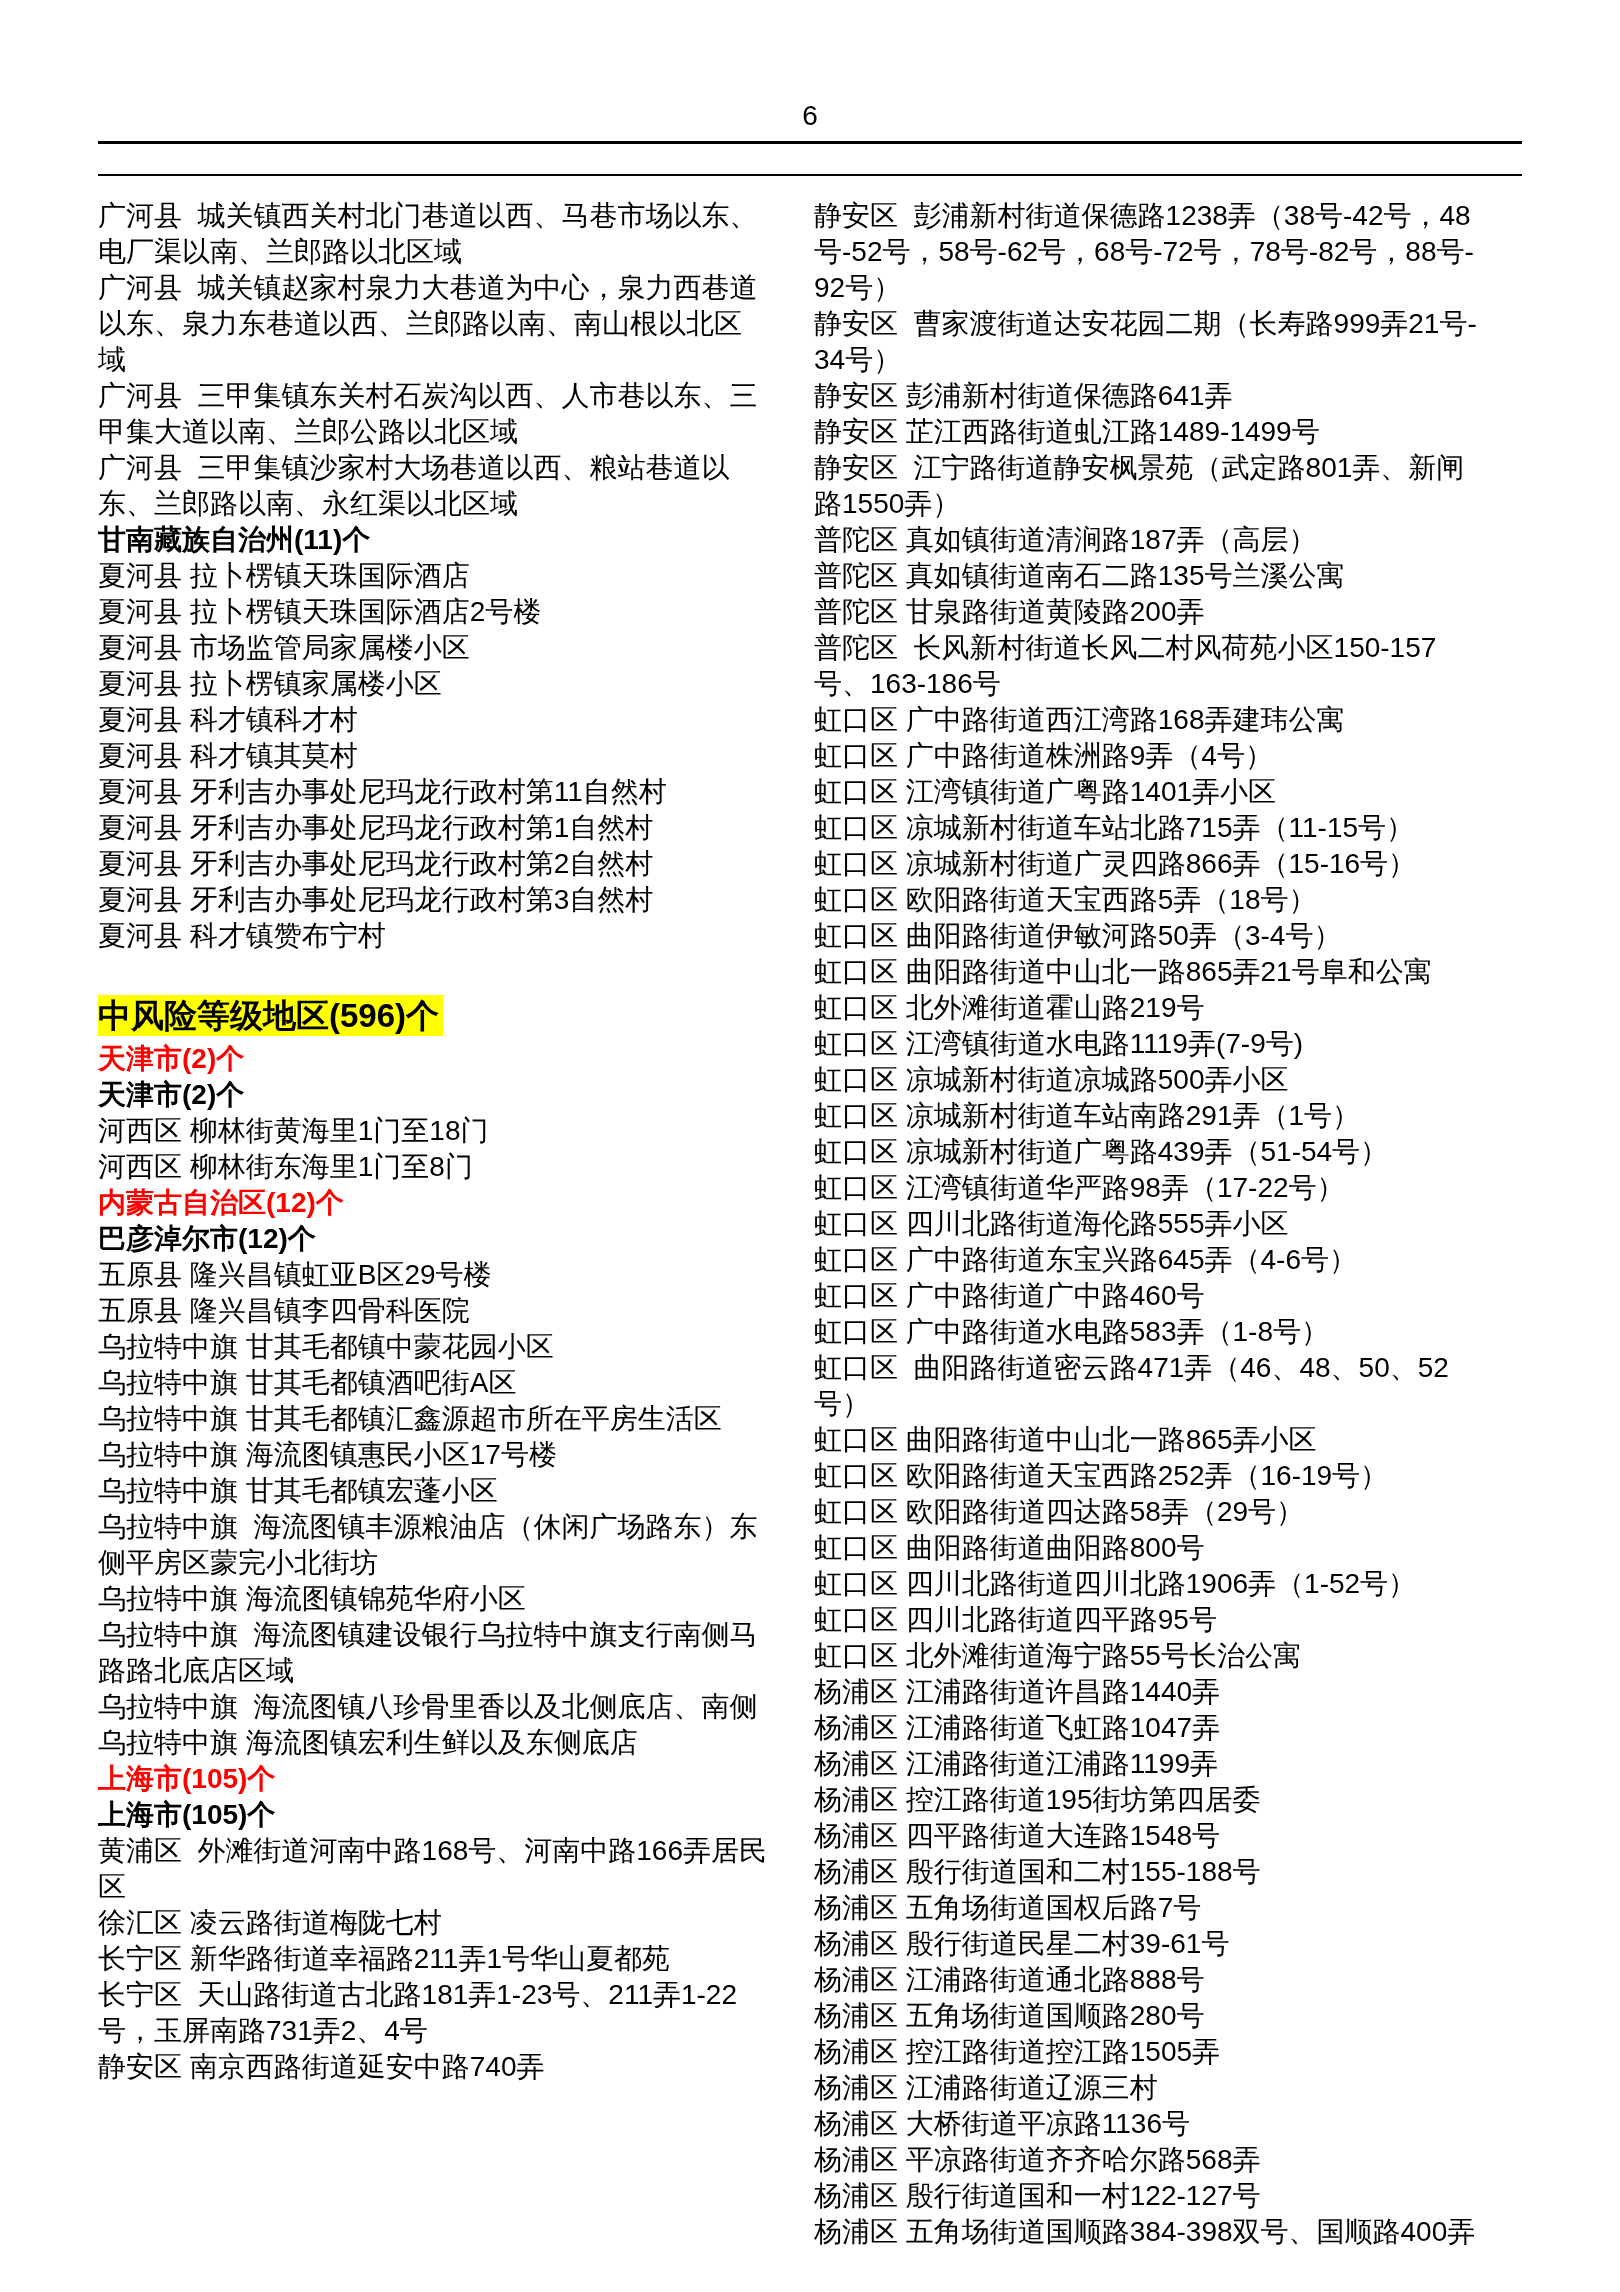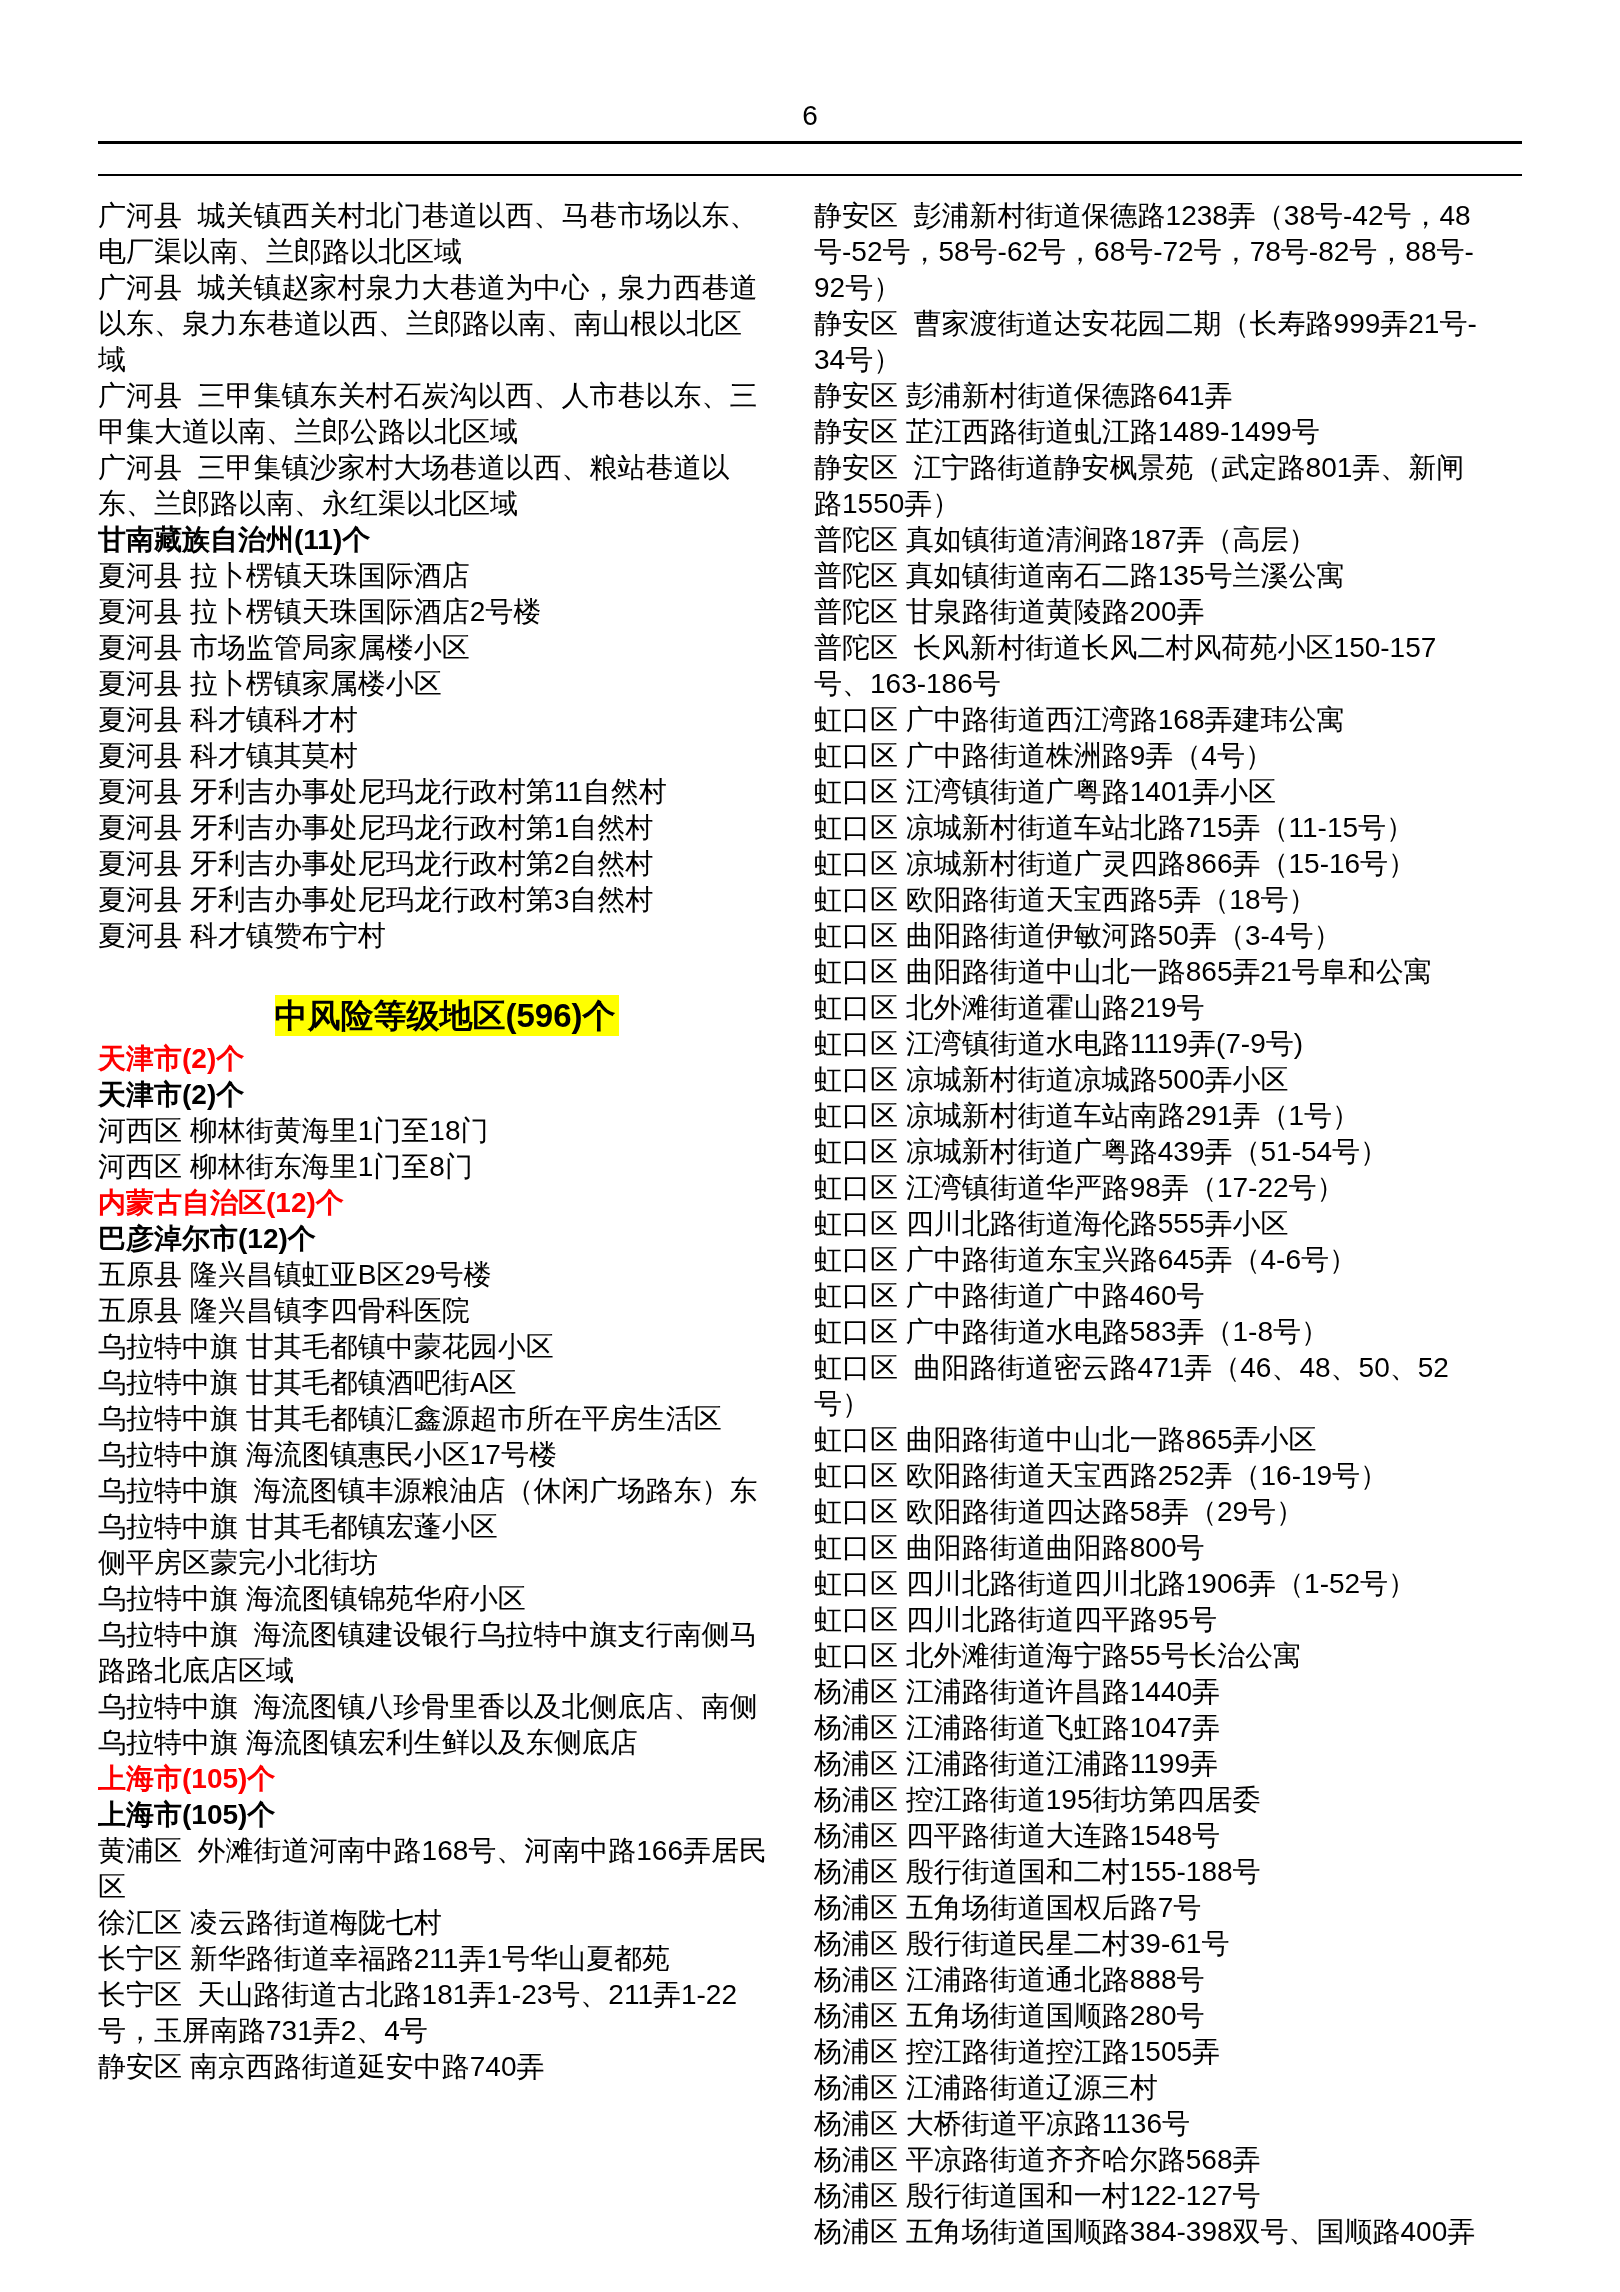--- a/index.html
+++ b/index.html
@@ -48,21 +48,20 @@
     font-size: 28px;
     white-space: pre;
     overflow: visible;
   }
   .line.bold { font-weight: bold; }
   .line.red  { font-weight: bold; color: #ff0000; }
   .line.blank { }
   .line.highlight {
     height: 51px;
     line-height: 51px;
-    text-align: center;
   }
   .line.highlight .hl {
     background: #ffff00;
     font-weight: bold;
     font-size: 33px;
     padding: 2px 3.9px 2px 0;
   }
 </style>
 </head>
 <body>
@@ -101,22 +100,22 @@
       <div class="line body">河西区 柳林街黄海里1门至18门</div>
       <div class="line body">河西区 柳林街东海里1门至8门</div>
       <div class="line red">内蒙古自治区(12)个</div>
       <div class="line bold">巴彦淖尔市(12)个</div>
       <div class="line body">五原县 隆兴昌镇虹亚B区29号楼</div>
       <div class="line body">五原县 隆兴昌镇李四骨科医院</div>
       <div class="line body">乌拉特中旗 甘其毛都镇中蒙花园小区</div>
       <div class="line body">乌拉特中旗 甘其毛都镇酒吧街A区</div>
       <div class="line body">乌拉特中旗 甘其毛都镇汇鑫源超市所在平房生活区</div>
       <div class="line body">乌拉特中旗 海流图镇惠民小区17号楼</div>
+      <div class="line body">乌拉特中旗 甘其毛都镇宏蓬小区</div>
       <div class="line body">乌拉特中旗  海流图镇丰源粮油店（休闲广场路东）东</div>
-      <div class="line body">乌拉特中旗 甘其毛都镇宏蓬小区</div>
       <div class="line body">侧平房区蒙完小北街坊</div>
       <div class="line body">乌拉特中旗 海流图镇锦苑华府小区</div>
       <div class="line body">乌拉特中旗  海流图镇建设银行乌拉特中旗支行南侧马</div>
       <div class="line body">路路北底店区域</div>
       <div class="line body">乌拉特中旗  海流图镇八珍骨里香以及北侧底店、南侧</div>
       <div class="line body">乌拉特中旗 海流图镇宏利生鲜以及东侧底店</div>
       <div class="line red">上海市(105)个</div>
       <div class="line bold">上海市(105)个</div>
       <div class="line body">黄浦区  外滩街道河南中路168号、河南中路166弄居民</div>
       <div class="line body">区</div>

